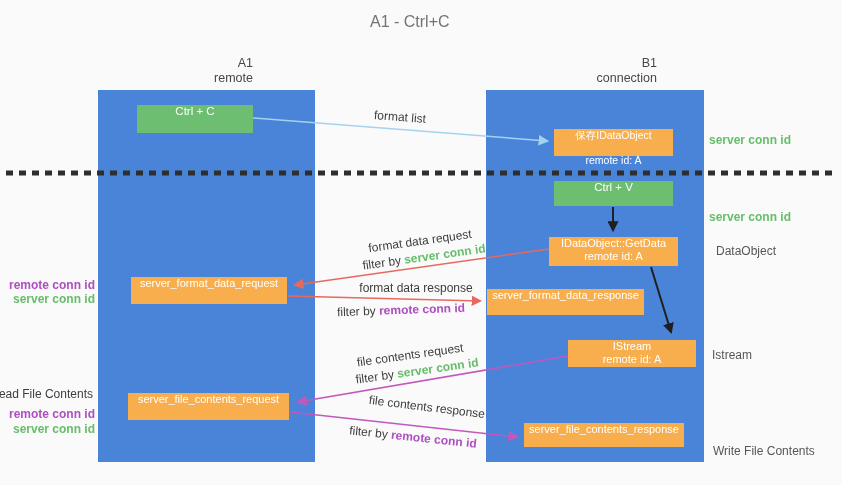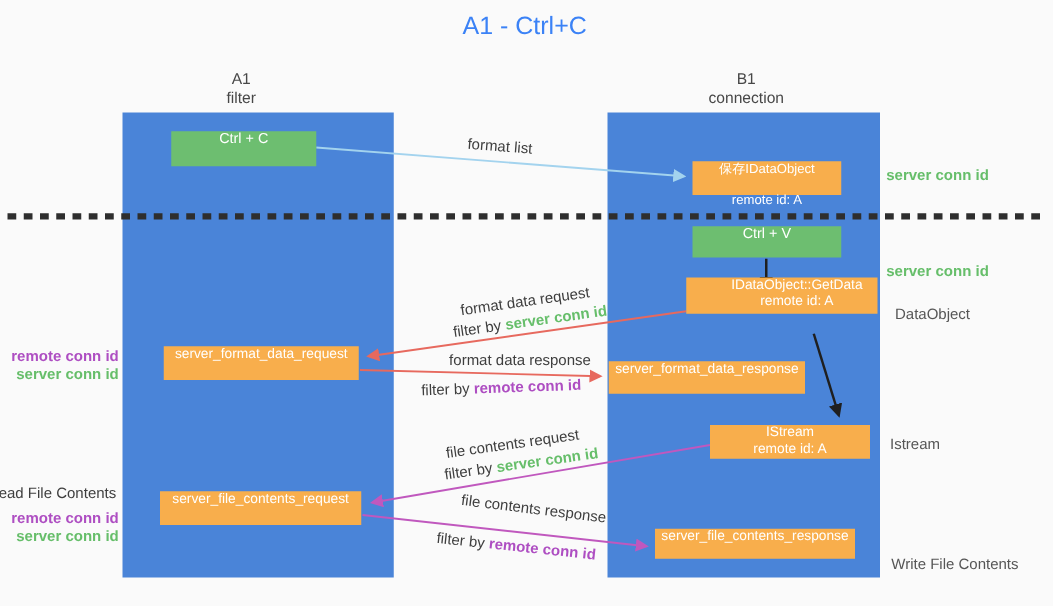--- a/index.html
+++ b/index.html
@@ -9,30 +9,30 @@
   }
   .stage{
     position:relative;
     width:842px;height:485px;
     background:#fafafa;
     overflow:hidden;
     font-family:"Liberation Sans", sans-serif;
   }
   .title{
     position:absolute;left:370px;top:11px;
-    font-size:20px;line-height:21px;color:#3b82f6;
+    font-size:16px;line-height:21px;color:#737373;
     white-space:nowrap;
   }
   .lane{
     position:absolute;top:90px;height:372px;
     background:#4a84d8;
   }
   .lane-header{
     position:absolute;top:56px;width:120px;
-    text-align:center;font-size:12.5px;line-height:15px;color:#474747;
+    text-align:right;font-size:12.5px;line-height:15px;color:#474747;
   }
   .node{
     position:absolute;
     display:flex;flex-direction:column;align-items:center;justify-content:flex-start;
     color:#ffffff;text-align:center;
     font-size:11px;line-height:13px;
     white-space:nowrap;
   }
   .node.green{background:#6dbe70;}
   .node.orange{background:#f8ae4c;}
@@ -55,21 +55,21 @@
 <body>
 
 <div class="stage">
 
   <div class="title">
     <div>A1 - Ctrl+C</div>
   </div>
 
   <div class="lane-header" style="left:133px;">
     <div>A1</div>
-    <div>filter</div>
+    <div>remote</div>
   </div>
   <div class="lane-header" style="left:537px;">
     <div>B1</div>
     <div>connection</div>
   </div>
 
   <div class="lane" style="left:98px;width:217px;"></div>
   <div class="lane" style="left:486px;width:218px;"></div>
 
   <svg class="overlay" width="842" height="485">
@@ -111,21 +111,21 @@
 
   <div class="node orange" style="left:554px;top:129px;width:119px;height:27px;font-size:10.5px;line-height:12.5px;gap:12px;">
     <div>保存IDataObject</div>
     <div>remote id: A</div>
   </div>
 
   <div class="node green" style="left:554px;top:181px;width:119px;height:25px;font-size:11.5px;">
     <div>Ctrl + V</div>
   </div>
 
-  <div class="node orange" style="left:549px;top:222px;width:129px;height:29px;font-size:11px;line-height:13px;padding-left:24px;">
+  <div class="node orange" style="left:549px;top:237px;width:129px;height:29px;font-size:11px;line-height:13px;">
     <div>IDataObject::GetData</div>
     <div>remote id: A</div>
   </div>
 
   <div class="node orange" style="left:487px;top:289px;width:157px;height:26px;">
     <div>server_format_data_response</div>
   </div>
 
   <div class="node orange" style="left:131px;top:277px;width:156px;height:27px;">
     <div>server_format_data_request</div>

